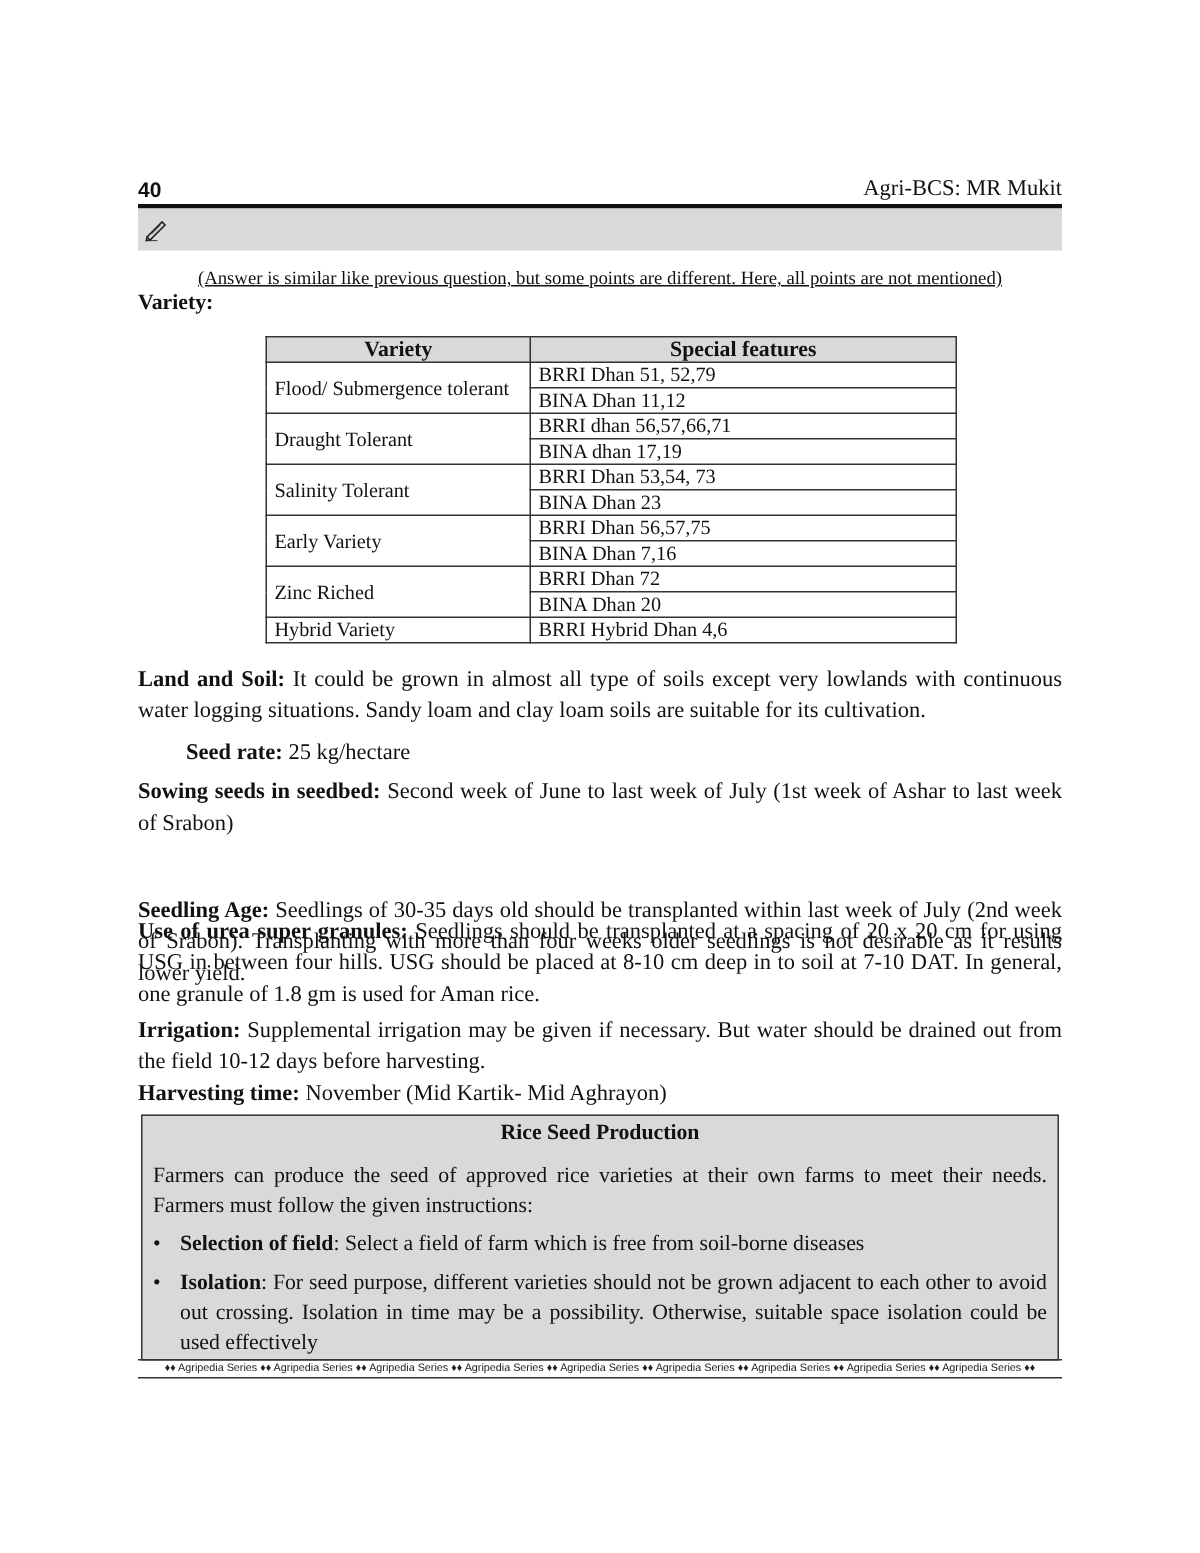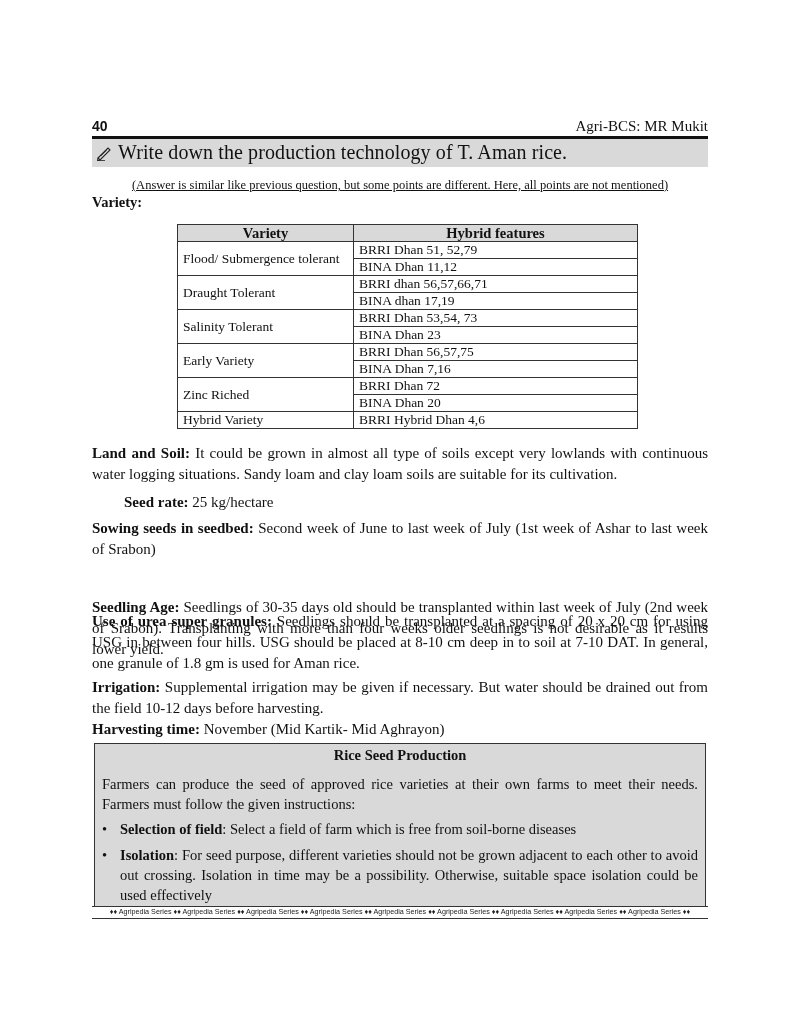--- a/index.html
+++ b/index.html
@@ -52,32 +52,31 @@
   </div>
   <div class="header-rule"></div>
 
   <div class="qbar">
     <svg class="pencil" viewBox="0 0 16 16">
       <path d="M2 13 L12 3 L14 5 L4 15 Z" fill="none" stroke="#222" stroke-width="1.1"></path>
       <path d="M2 13 L1.5 15.5 L4 15" fill="none" stroke="#222" stroke-width="1"></path>
       <path d="M1 15.5 L9 15.5" stroke="#222" stroke-width="0.8"></path>
       <path d="M5 11 L11 5" stroke="#222" stroke-width="0.6"></path>
     </svg>
-    <span class="qtext">Write down the production technology of T. Aman rice.</span>
   </div>
 
   <div class="note">(Answer is similar like previous question, but some points are different. Here, all points are not mentioned)</div>
 
   <div class="variety-label">Variety:</div>
 
   <table class="vt">
     <thead>
       <tr>
         <th>Variety</th>
-        <th>Hybrid features</th>
+        <th>Special features</th>
       </tr>
     </thead>
     <tbody>
       <tr>
         <td class="cat" rowspan="2">Flood/ Submergence tolerant</td>
         <td>BRRI Dhan 51, 52,79</td>
       </tr>
       <tr>
         <td>BINA Dhan 11,12</td>
       </tr>

